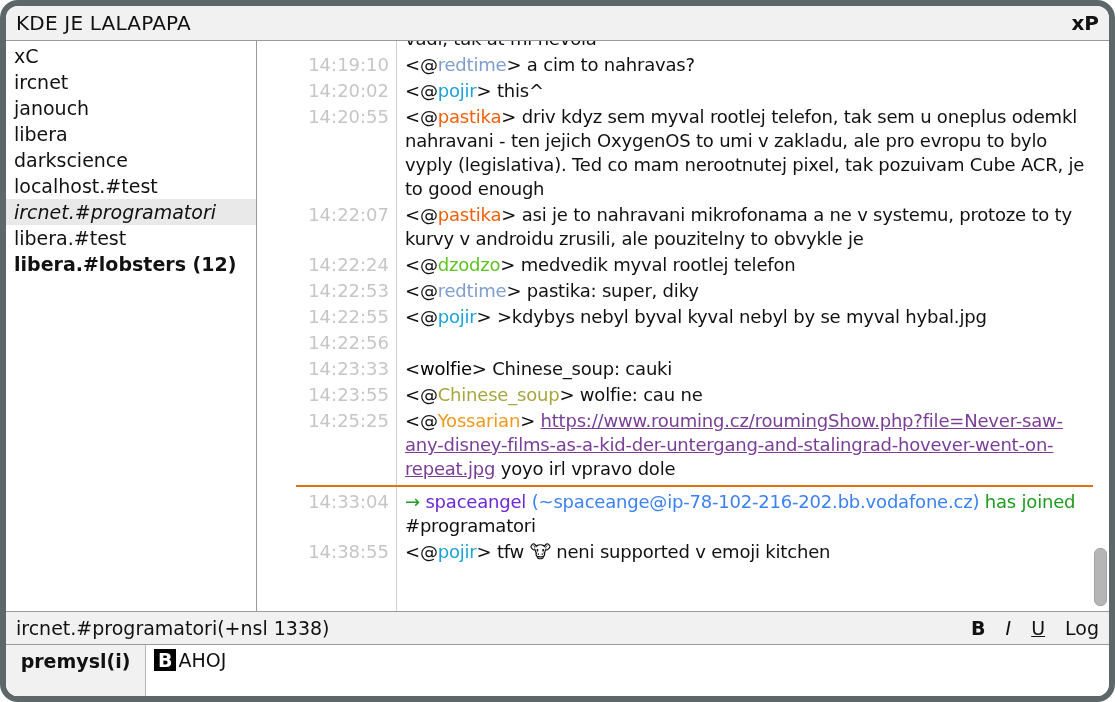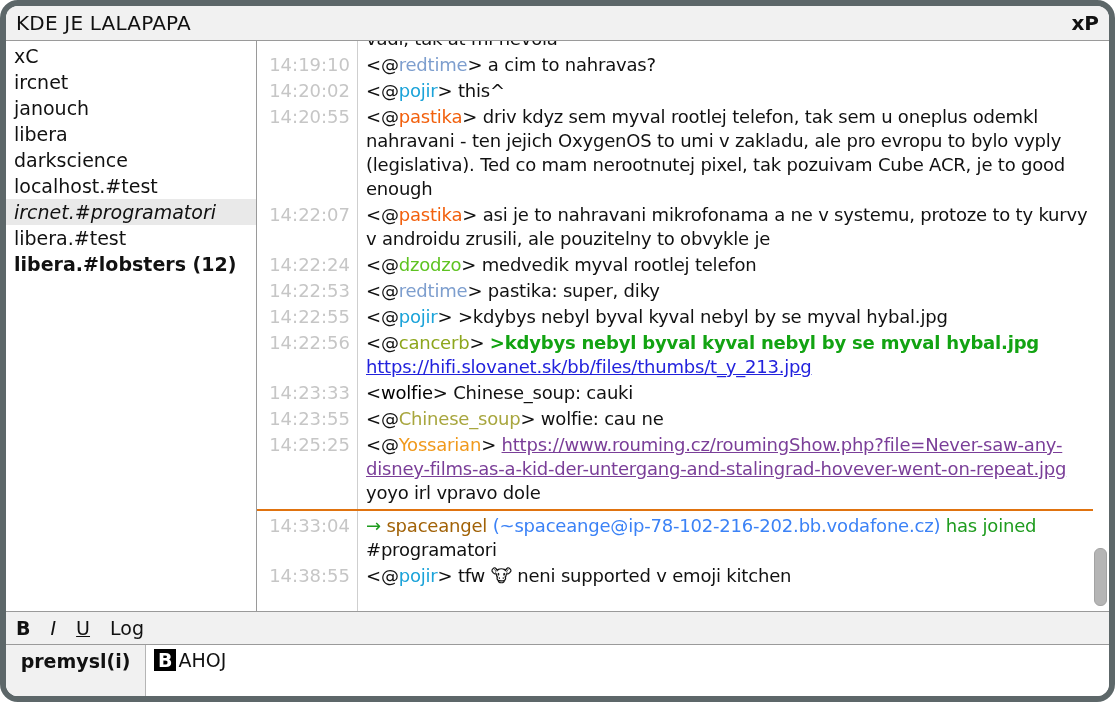--- a/index.html
+++ b/index.html
@@ -8,21 +8,21 @@
     border:6px solid #5d6769;border-radius:18px;
     display:flex;flex-direction:column;background:#fff;
     font-family:"DejaVu Sans",sans-serif;color:#111;overflow:hidden;
   }
   .titlebar{
     height:34px;flex:0 0 34px;background:#f1f1f1;border-bottom:1px solid #9a9a9a;
     display:flex;justify-content:space-between;align-items:center;padding:0 10px;font-size:20px;
   }
   .titlebar .title{letter-spacing:.2px;}
   .titlebar .controls{font-weight:bold;}
-  .main{flex:1 1 auto;display:flex;overflow:hidden;}
+  .main{flex:1 1 auto;display:flex;overflow:hidden;gap:39px;}
   .sidebar{
     width:250px;flex:0 0 250px;border-right:1px solid #9a9a9a;
     font-size:19px;padding-top:2px;overflow:hidden;background:#fff;
   }
   .side-item{padding:0 8px;line-height:26px;white-space:nowrap;cursor:default;}
   .side-item.selected{background:#e9e9e9;font-style:italic;}
   .side-item.boldname{font-weight:bold;}
   .chat{flex:1 1 auto;position:relative;overflow:hidden;background:#fff;}
   .timecol-line{position:absolute;left:100px;top:0;bottom:0;width:1px;background:#cfcfcf;}
   .messages{position:absolute;left:0;top:-16px;right:16px;}
@@ -109,49 +109,49 @@
           <div class="msg">
             <div class="time">14:22:53</div>
             <div class="body"><span>&lt;@</span><span style="color: rgb(125, 158, 206);">redtime</span><span>&gt; pastika: super, diky</span></div>
           </div>
           <div class="msg">
             <div class="time">14:22:55</div>
             <div class="body"><span>&lt;@</span><span style="color: rgb(27, 163, 217);">pojir</span><span>&gt; &gt;kdybys nebyl byval kyval nebyl by se myval hybal.jpg</span></div>
           </div>
           <div class="msg">
             <div class="time">14:22:56</div>
-            <div class="body"><span>&lt;@</span><span style="color: rgb(141, 166, 29);">cancerb</span><span>&gt; </span><span style="color: rgb(18, 163, 18); font-weight: bold;">&gt;kdybys nebyl byval kyval nebyl by se myval hybal.jpg</span><span> </span><span style="color: rgb(34, 34, 221); text-decoration: underline;">https://hifi.slovanet.sk/bb/files/thumbs/t_y_213.jpg</span></div>
           </div>
           <div class="msg">
             <div class="time">14:23:33</div>
             <div class="body"><span>&lt;</span><span style="color: #000000;">wolfie</span><span>&gt; Chinese_soup: cauki</span></div>
           </div>
           <div class="msg">
             <div class="time">14:23:55</div>
             <div class="body"><span>&lt;@</span><span style="color: rgb(168, 166, 62);">Chinese_soup</span><span>&gt; wolfie: cau ne</span></div>
           </div>
           <div class="msg">
             <div class="time">14:25:25</div>
             <div class="body"><span>&lt;@</span><span style="color: rgb(240, 153, 28);">Yossarian</span><span>&gt; </span><span style="color: rgb(122, 62, 152); text-decoration: underline;">https://www.rouming.cz/roumingShow.php?file=Never-saw-any-disney-films-as-a-kid-der-untergang-and-stalingrad-hovever-went-on-repeat.jpg</span><span> yoyo irl vpravo dole</span></div>
           </div>
           <div class="unread-sep" style="border-top-color: rgb(224, 115, 15);"></div>
           <div class="msg">
             <div class="time">14:33:04</div>
-            <div class="body"><span style="color: rgb(30, 156, 30);">  → </span><span> </span><span style="color: #a16207;">spaceangel</span><span> </span><span style="color: #3b82f6;">(~spaceange@ip-78-102-216-202.bb.vodafone.cz)</span><span> </span><span style="color: rgb(30, 156, 30);">has joined</span><span> #programatori</span></div>
+            <div class="body"><span style="color: rgb(30, 156, 30);">  → </span><span> </span><span style="color: #6d28d9;">spaceangel</span><span> </span><span style="color: #3b82f6;">(~spaceange@ip-78-102-216-202.bb.vodafone.cz)</span><span> </span><span style="color: rgb(30, 156, 30);">has joined</span><span> #programatori</span></div>
           </div>
           <div class="msg">
             <div class="time">14:38:55</div>
             <div class="body"><span>&lt;@</span><span style="color: rgb(27, 163, 217);">pojir</span><span>&gt; tfw 🐮 neni supported v emoji kitchen</span></div>
           </div>
         </div>
       <div class="scroll-thumb"></div>
     </div>
   </div>
 
   <div class="statusbar">
+    <span>ircnet.#programatori(+nsl 1338)</span>
     <span class="fmt">
       <span class="b">B</span>
       <span class="i">I</span>
       <span class="u">U</span>
       <span class="log">Log</span>
     </span>
   </div>
 
   <div class="input-row">
     <div class="nick-box">premysl(i)</div>

